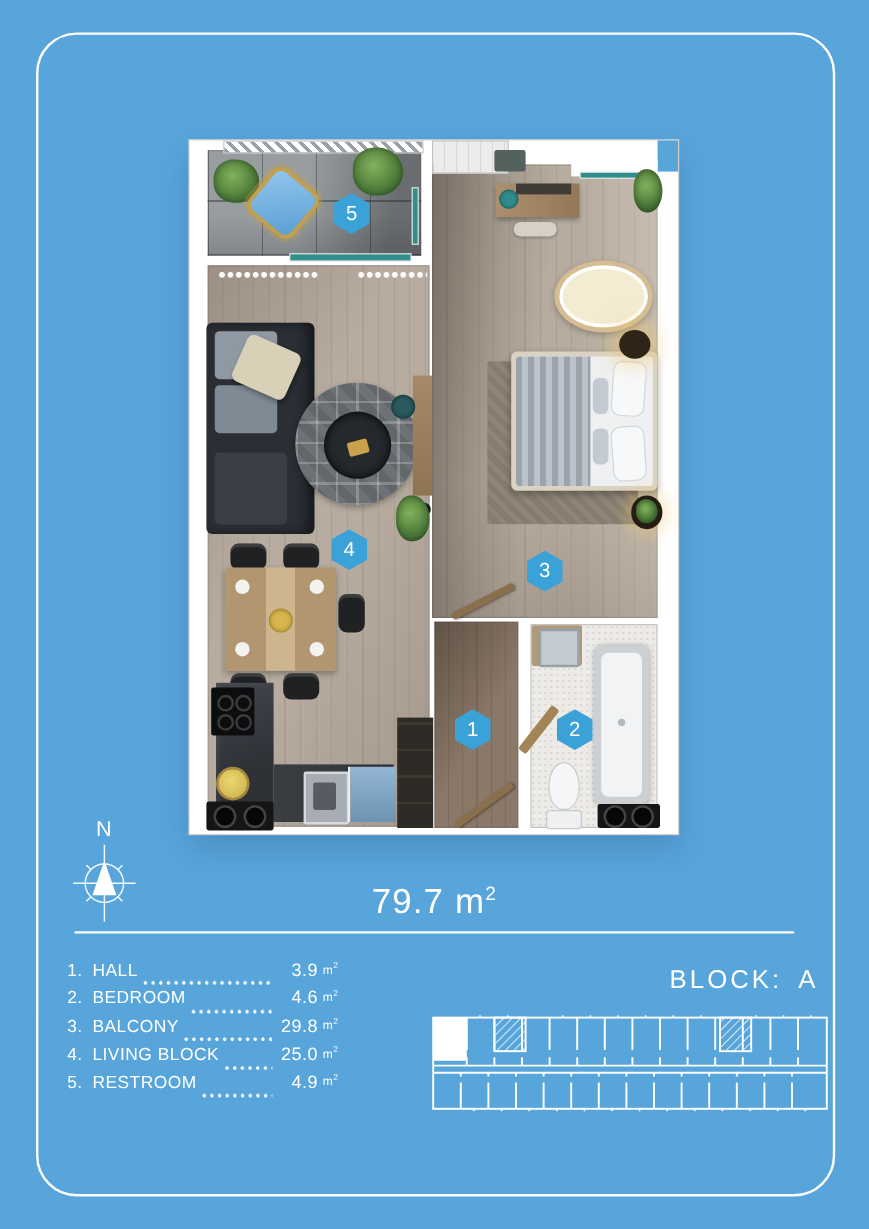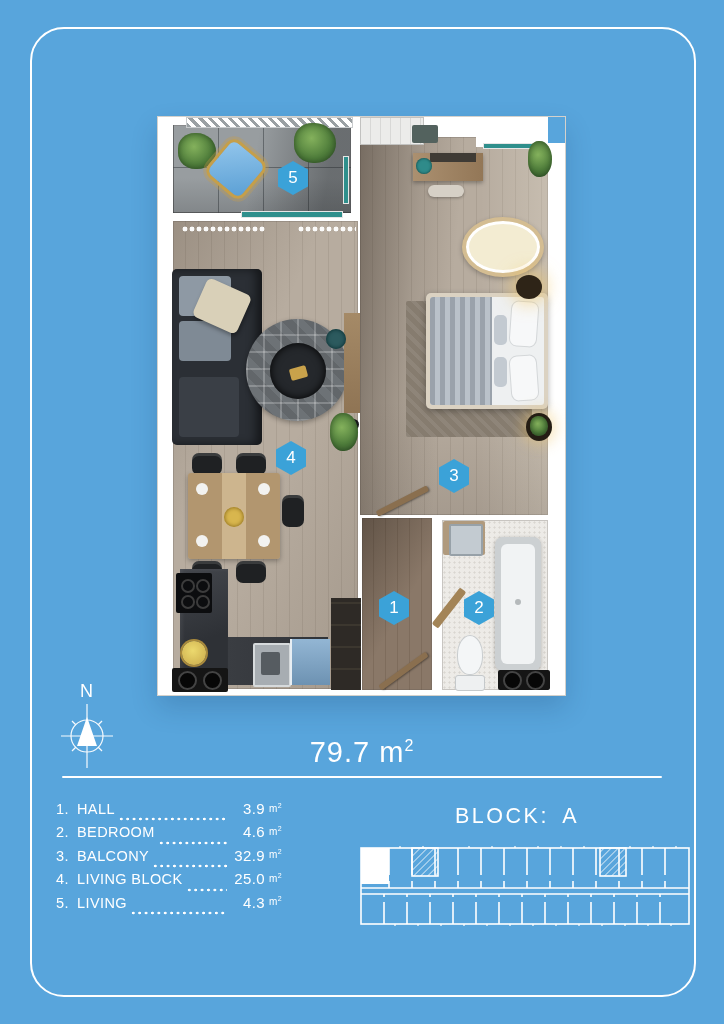--- a/index.html
+++ b/index.html
@@ -67,21 +67,21 @@
   .room-list{left:56px;top:800px;width:226px;color:#fff;}
   .room-row{display:flex;align-items:baseline;height:23.4px;font-size:14.5px;letter-spacing:.4px;}
   .room-row .num{width:21px;}
   .room-row .leader{flex:1;align-self:flex-end;height:9px;margin:0 4px;
     background:radial-gradient(circle at 2.2px 5px, #fff 1.25px, transparent 1.6px);
     background-size:6.4px 9px;background-repeat:repeat-x;}
   .room-row .rval{font-size:15px;text-align:right;min-width:34px;}
   .room-row .runit{font-size:10px;margin-left:4px;position:relative;top:-2px;}
   .room-row .runit sup{font-size:7px;}
   .block-label{
-    left:352px;top:804px;width:330px;text-align:center;color:#fff;
+    left:352px;top:804px;width:330px;text-align:right;color:#fff;
     font-size:21.5px;letter-spacing:2.5px;word-spacing:6px;
   }
   svg{display:block;}
 </style>
 </head>
 <body>
 
 <div class="ab frame"></div>
 
 <div id="plan" class="ab">
@@ -267,35 +267,35 @@
     <span class="num">2.</span>
       <span class="rname">BEDROOM</span>
       <span class="leader"></span>
       <span class="rval">4.6</span>
       <span class="runit"><span>m</span><sup>2</sup></span>
   </div>
   <div class="room-row">
     <span class="num">3.</span>
       <span class="rname">BALCONY</span>
       <span class="leader"></span>
-      <span class="rval">32.9</span>
+      <span class="rval">29.8</span>
       <span class="runit"><span>m</span><sup>2</sup></span>
   </div>
   <div class="room-row">
     <span class="num">4.</span>
       <span class="rname">LIVING BLOCK</span>
       <span class="leader"></span>
       <span class="rval">25.0</span>
       <span class="runit"><span>m</span><sup>2</sup></span>
   </div>
   <div class="room-row">
     <span class="num">5.</span>
-      <span class="rname">LIVING</span>
-      <span class="leader"></span>
-      <span class="rval">4.3</span>
+      <span class="rname">RESTROOM</span>
+      <span class="leader"></span>
+      <span class="rval">4.9</span>
       <span class="runit"><span>m</span><sup>2</sup></span>
   </div>
 </div>
 
 <div class="ab block-label">BLOCK: A</div>
 
 <div class="ab" style="left:360px;top:844px;width:330px;height:84px;">
   <svg width="330" height="84" viewBox="0 0 330 84">
     <defs>
       <pattern id="hx" width="5" height="5" patternUnits="userSpaceOnUse" patternTransform="rotate(45)">

